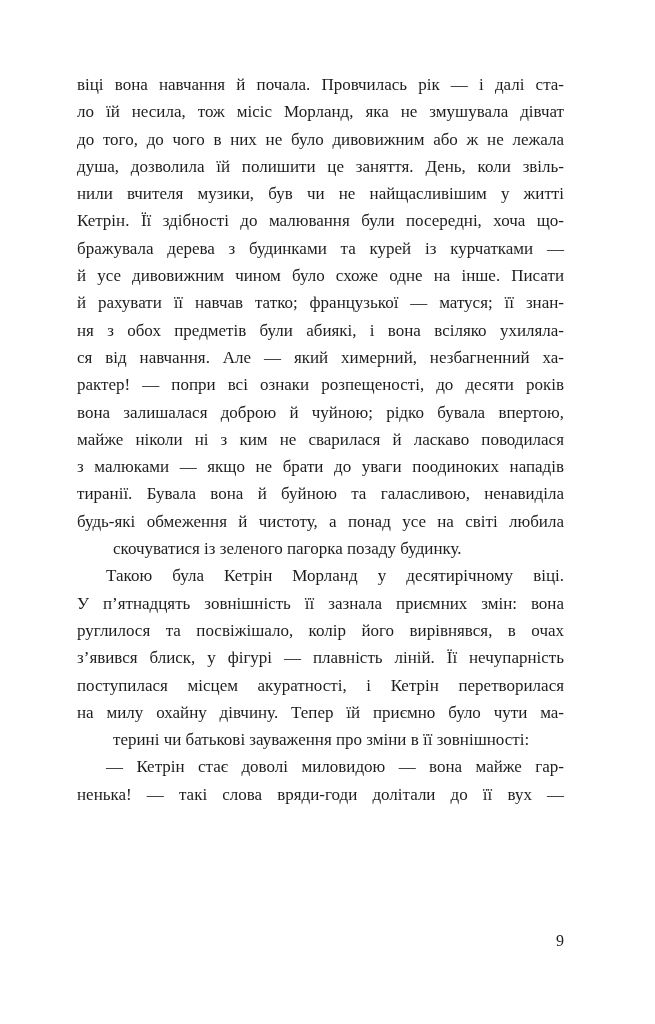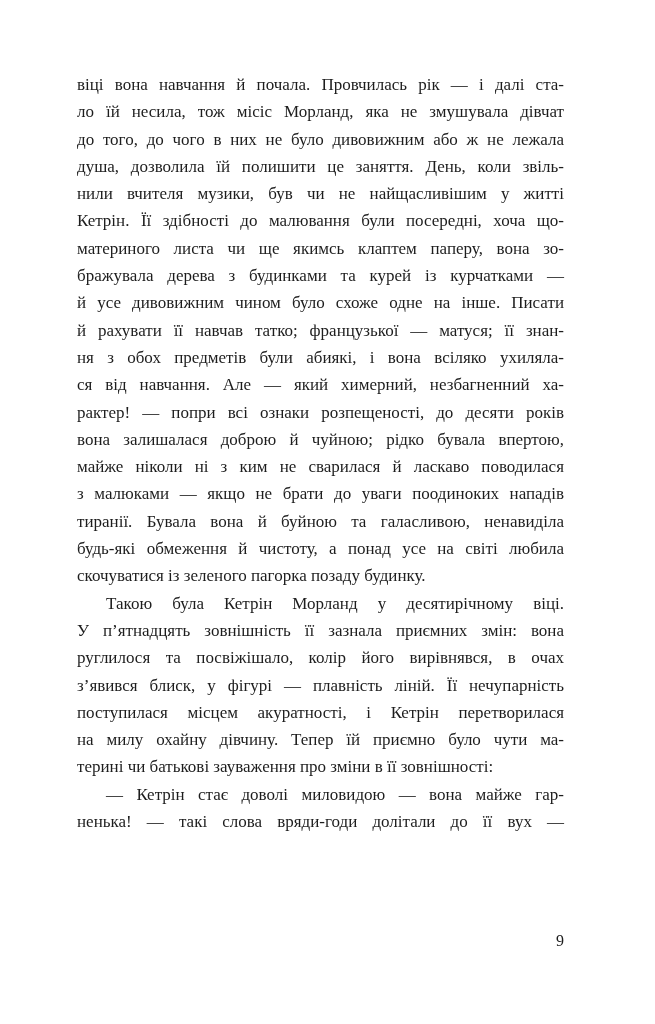--- a/index.html
+++ b/index.html
@@ -31,20 +31,21 @@
   .line {
     text-align: justify;
     
     text-align-last: justify;
     white-space: normal;
     height: 27.3px;
     overflow: visible;
   }
   .line.para-end {
     text-align-last: left;
+    margin-left: 36px;
   }
   .line.indent {
     text-indent: 29px;
   }
   .folio {
     position: absolute;
     left: 77px;
     top: 930px;
     width: 487px;
     text-align: right;
@@ -58,21 +59,20 @@
 
 <div class="page">
 
   <div class="text-block">
     <div class="line">віці вона навчання й почала. Провчилась рік — і далі ста-</div>
     <div class="line">ло їй несила, тож місіс Морланд, яка не змушувала дівчат</div>
     <div class="line">до того, до чого в них не було дивовижним або ж не лежала</div>
     <div class="line">душа, дозволила їй полишити це заняття. День, коли звіль-</div>
     <div class="line">нили вчителя музики, був чи не найщасливішим у житті</div>
     <div class="line">Кетрін. Її здібності до малювання були посередні, хоча що-</div>
-    <div class="line">материного листа чи ще якимсь клаптем паперу, вона зо-</div>
     <div class="line">бражувала дерева з будинками та курей із курчатками —</div>
     <div class="line">й усе дивовижним чином було схоже одне на інше. Писати</div>
     <div class="line">й рахувати її навчав татко; французької — матуся; її знан-</div>
     <div class="line">ня з обох предметів були абиякі, і вона всіляко ухиляла-</div>
     <div class="line">ся від навчання. Але — який химерний, незбагненний ха-</div>
     <div class="line">рактер! — попри всі ознаки розпещеності, до десяти років</div>
     <div class="line">вона залишалася доброю й чуйною; рідко бувала впертою,</div>
     <div class="line">майже ніколи ні з ким не сварилася й ласкаво поводилася</div>
     <div class="line">з малюками — якщо не брати до уваги поодиноких нападів</div>
     <div class="line">тиранії. Бувала вона й буйною та галасливою, ненавиділа</div>

